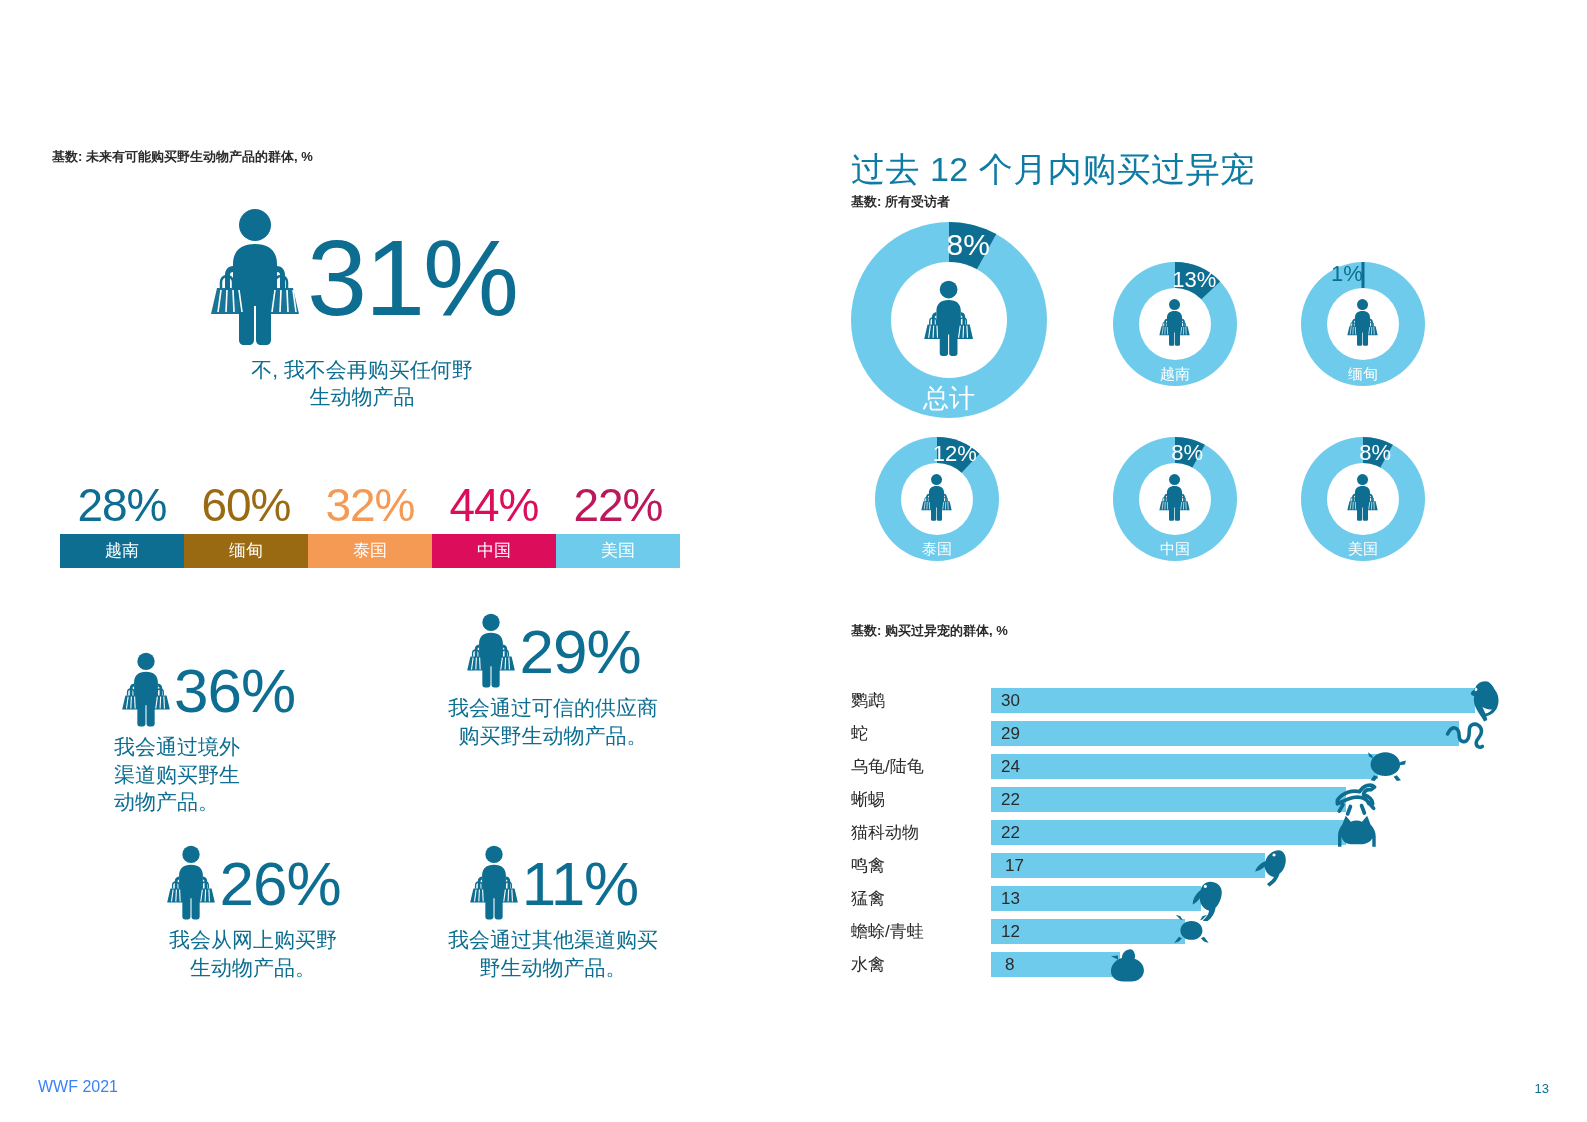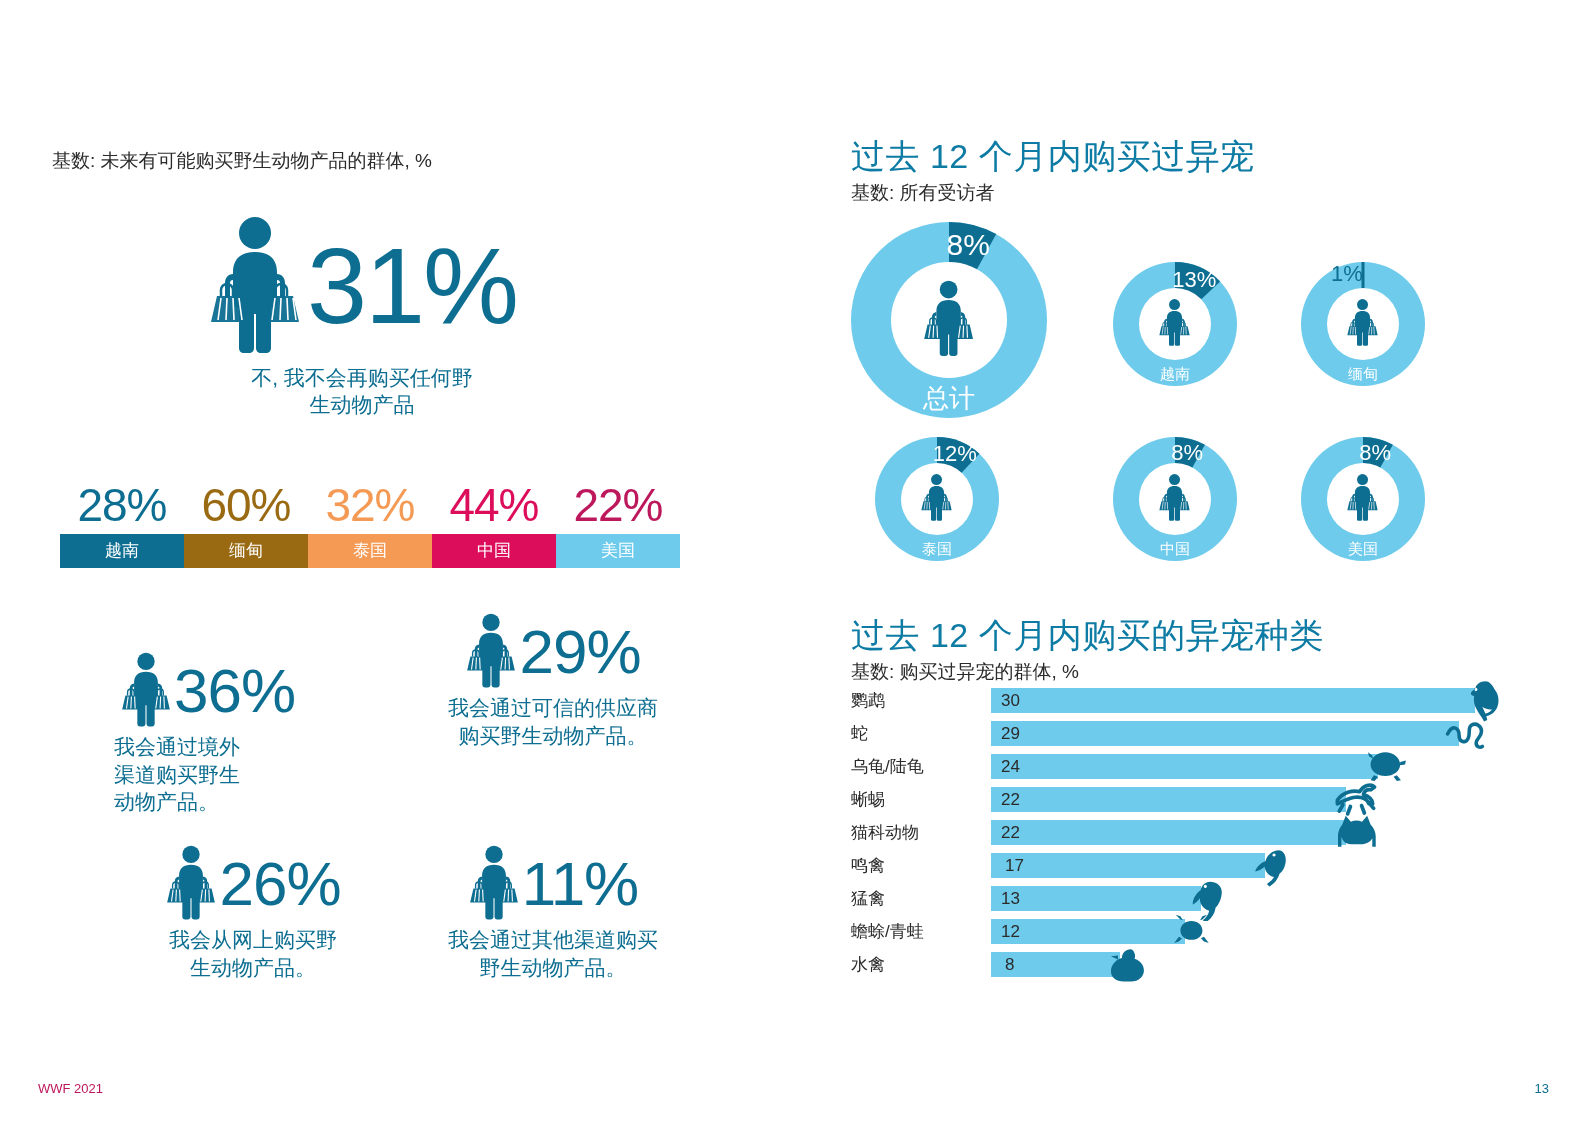--- a/index.html
+++ b/index.html
@@ -20,22 +20,22 @@
   
   .sec-title {
     font-size: 34px;
     font-weight: 400;
     color: #0d7ba3;
     letter-spacing: 0.5px;
     line-height: 1.1;
     white-space: nowrap;
   }
   .sec-sub {
-    font-size: 19px;
-    font-weight: 400;
+    font-size: 13px;
+    font-weight: 700;
     color: #2b2b2b;
     margin-top: 5px;
     white-space: nowrap;
   }
 
   
   #left-col { position: absolute; left: 52px; top: 143px; width: 700px; }
 
   .hero {
     margin-top: 40px;
@@ -108,21 +108,21 @@
     line-height: 1.32;
     color: #0d6e91;
     margin-top: 2px;
   }
   .stat-cell.align-left .stat-row { justify-content: flex-start; padding-left: 12px; margin-top: 39px; }
   .stat-cell.align-left .stat-cap { text-align: left; padding-left: 6px; }
   .stat-cell.align-center .stat-row { justify-content: center; }
   .stat-cell.align-center .stat-cap { text-align: center; }
 
   
-  #right-col { position: absolute; left: 851px; top: 138px; width: 700px; }
+  #right-col { position: absolute; left: 851px; top: 151px; width: 700px; }
 
   #donut-area {
     position: absolute;
     left: 851px;
     top: 222px;
     width: 700px;
     height: 375px;
   }
   .donut { position: absolute; }
   .donut svg { display: block; overflow: visible; }
@@ -183,22 +183,22 @@
     transform: translateY(-50%);
     color: #0d6e91;
   }
   .bar-icon svg { display: block; }
 
   
   #footer-left {
     position: absolute;
     left: 38px;
     bottom: 26px;
-    font-size: 13px;
-    color: #be185d;
+    font-size: 16px;
+    color: #3b82f6;
   }
   #footer-right {
     position: absolute;
     right: 38px;
     bottom: 26px;
     font-size: 13px;
     color: #0d6e91;
   }
 
   .icon-person { display: block; color: #0d6e91; }
@@ -562,21 +562,20 @@
               <line x1="69" y1="84" x2="66" y2="106" stroke="#fff" stroke-width="2"></line>
               <line x1="75" y1="84" x2="74" y2="106" stroke="#fff" stroke-width="2"></line>
               <line x1="81" y1="84" x2="82" y2="106" stroke="#fff" stroke-width="2"></line>
             </g>
           </svg>
         </span>
       </div>
     </div>
 
   <div id="bar-section">
-    <div class="sec-title">过去 12 个月内购买的异宠种类</div>
     <div class="sec-sub">基数: 购买过异宠的群体, %</div>
   </div>
 
   <div id="bar-chart">
       <div class="bar-row">
         <div class="bar-label">鹦鹉</div>
         <div class="bar-track">
           <div class="bar-fill" style="width: 484px; background: rgb(110, 203, 236);"></div>
           <div class="bar-value">30</div>
           <span class="bar-icon" style="left: 470.2px;">

